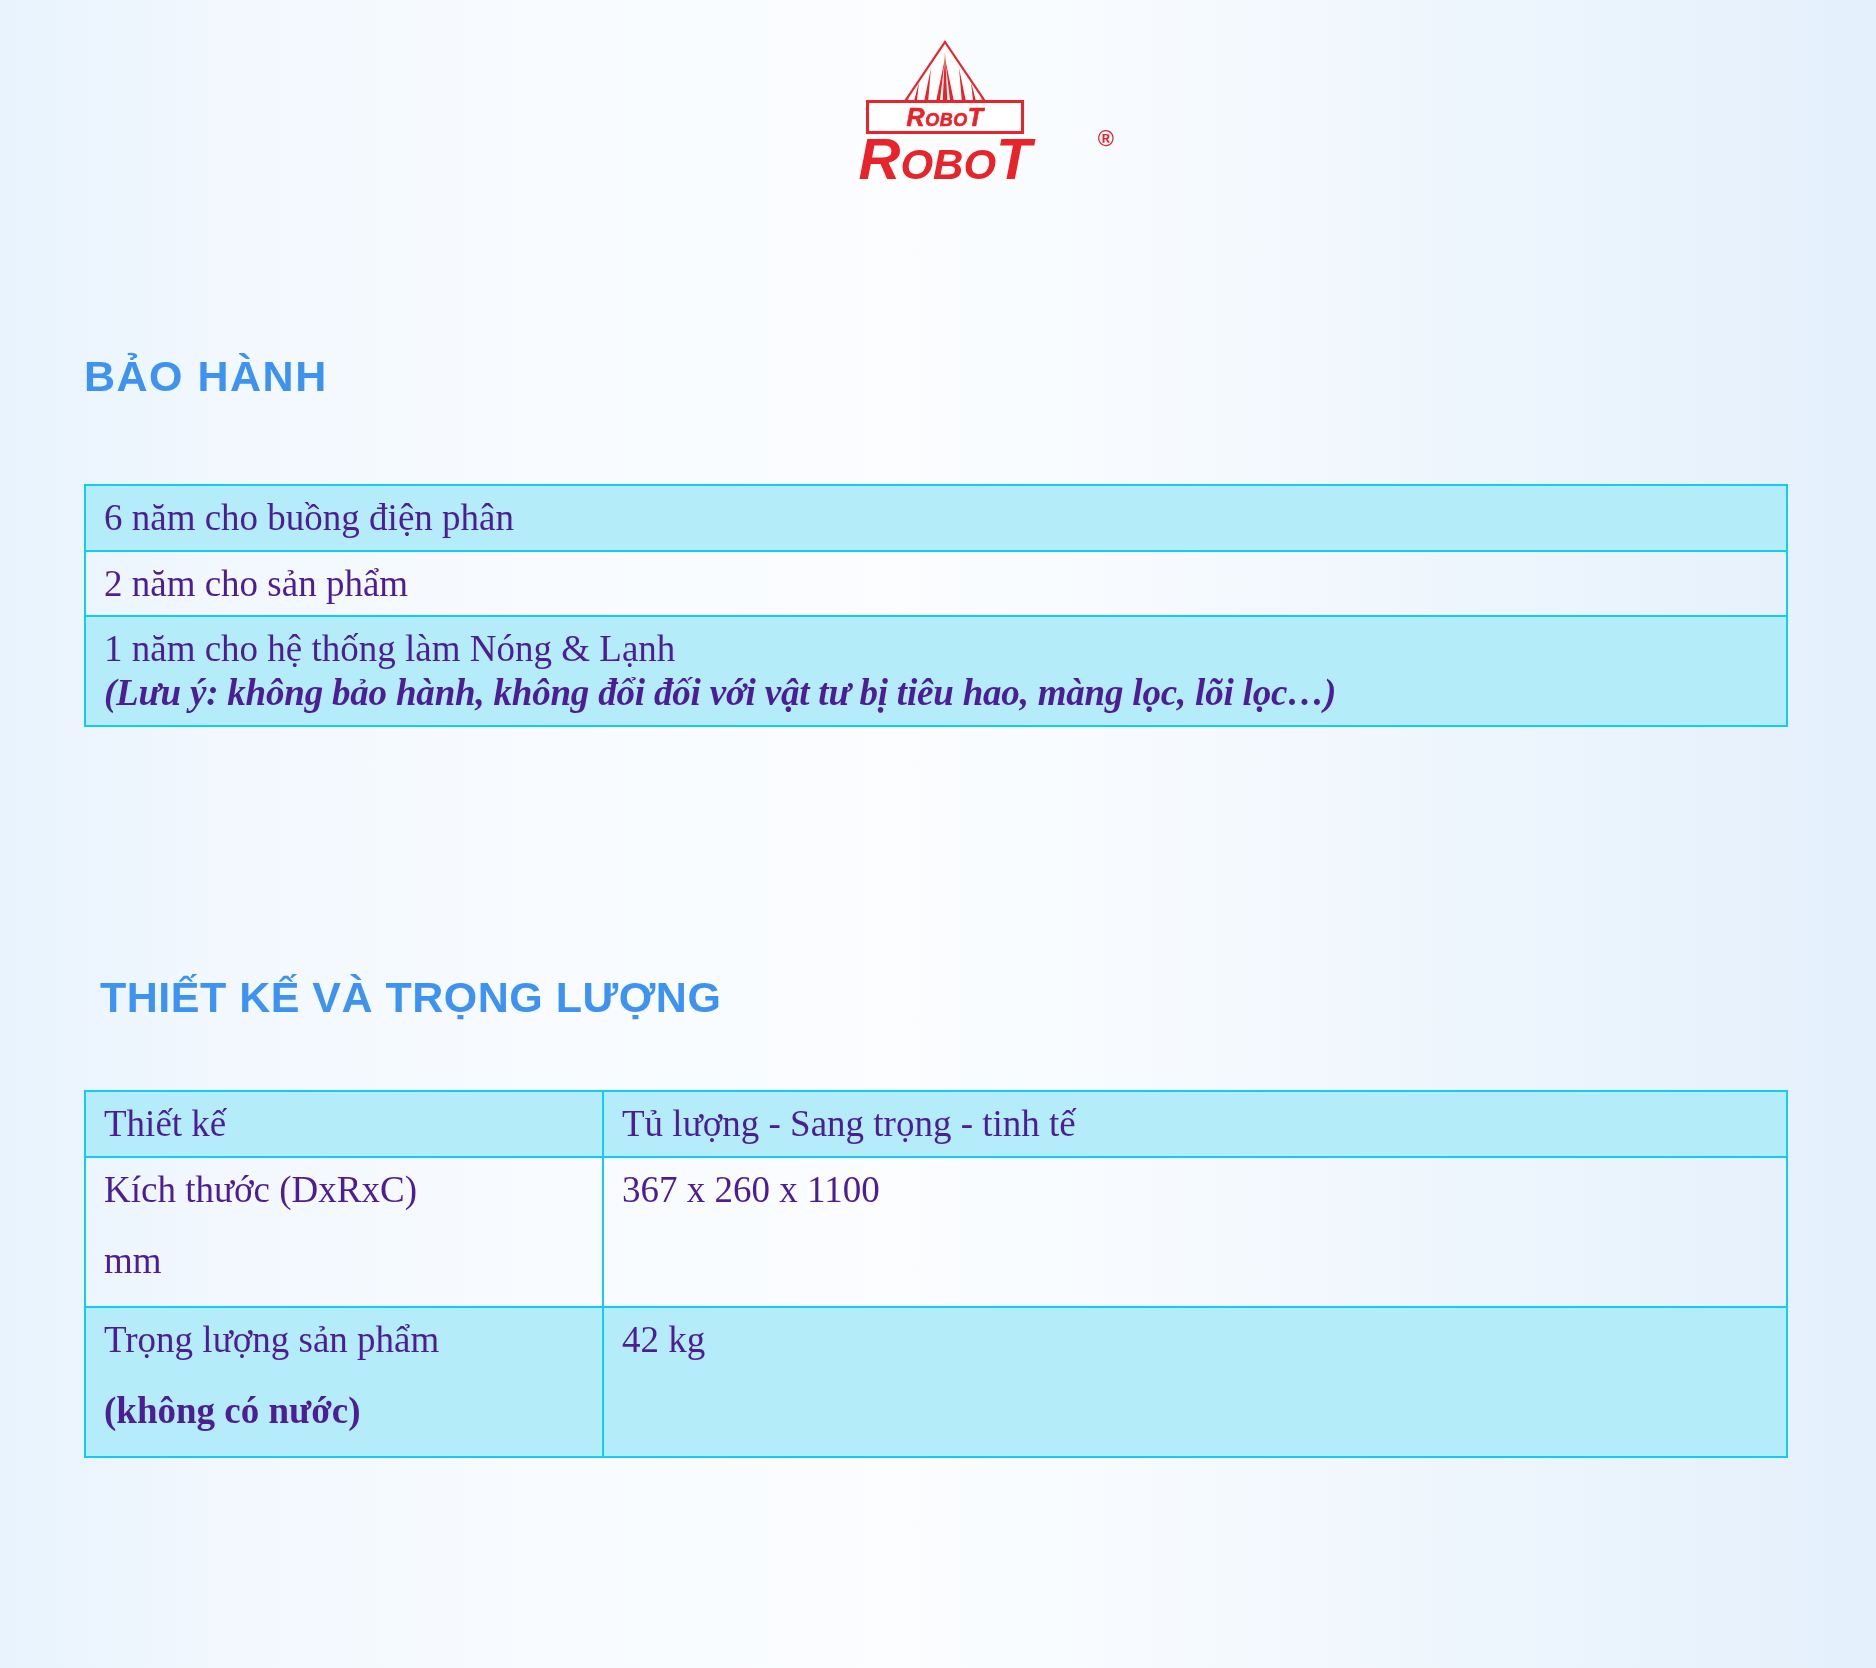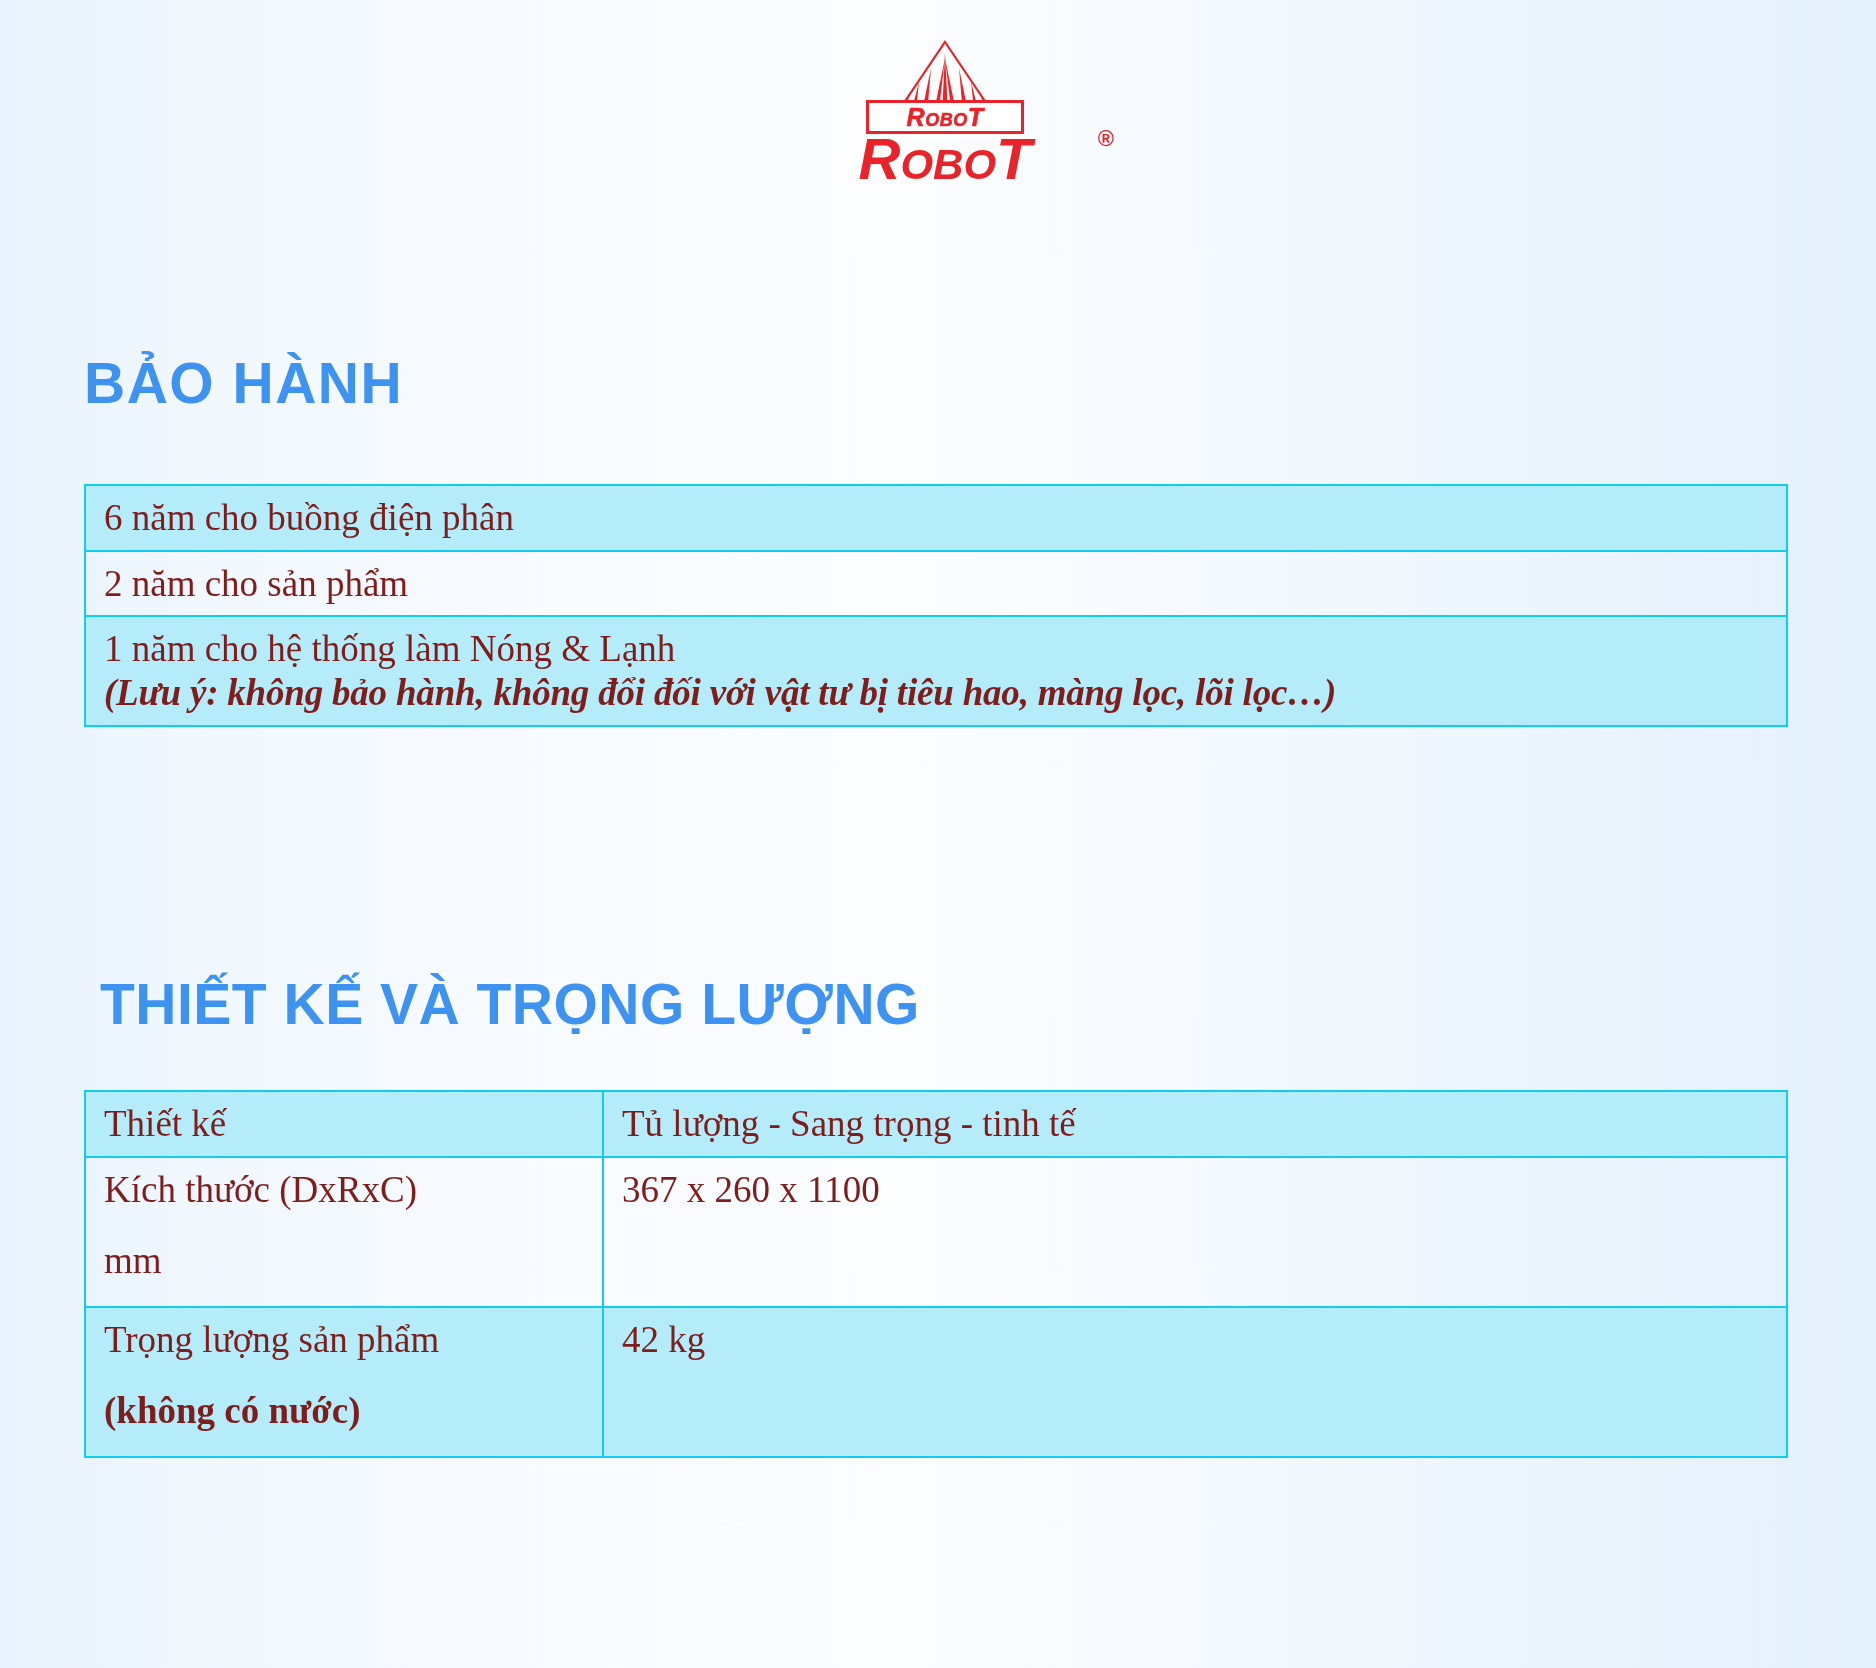--- a/index.html
+++ b/index.html
@@ -102,21 +102,21 @@
     color: #e8232a;
     font-weight: bold;
   }
 
   
   .section-heading {
     position: absolute;
     left: 84px;
     font-family: "Liberation Sans", sans-serif;
     font-weight: bold;
-    font-size: 57px;
+    font-size: 43px;
     letter-spacing: 1.5px;
     color: #3f93f0;
     white-space: nowrap;
     line-height: 1;
   }
   #heading-warranty { top: 355px; }
   #heading-design   { top: 976px; letter-spacing: 0.5px; margin-left: 16px; }
 
   
   .tbl {
@@ -130,21 +130,21 @@
   #tbl-warranty { top: 484px; }
   #tbl-design   { top: 1090px; }
 
   .tbl tr { }
   .tbl td {
     border: 2px solid #12cdf2;
     padding: 10px 0 10px 18px;
     vertical-align: top;
     font-family: "Liberation Serif", serif;
     font-size: 37px;
-    color: #7f1d1d;
+    color: #4c1d95;
     line-height: 1.18;
   }
   .row-fill td { background: #b4ecfa; }
   .row-plain td { background: transparent; }
 
   .warranty-note {
     display: block;
     font-weight: bold;
     font-style: italic;
     font-size: 37px;

